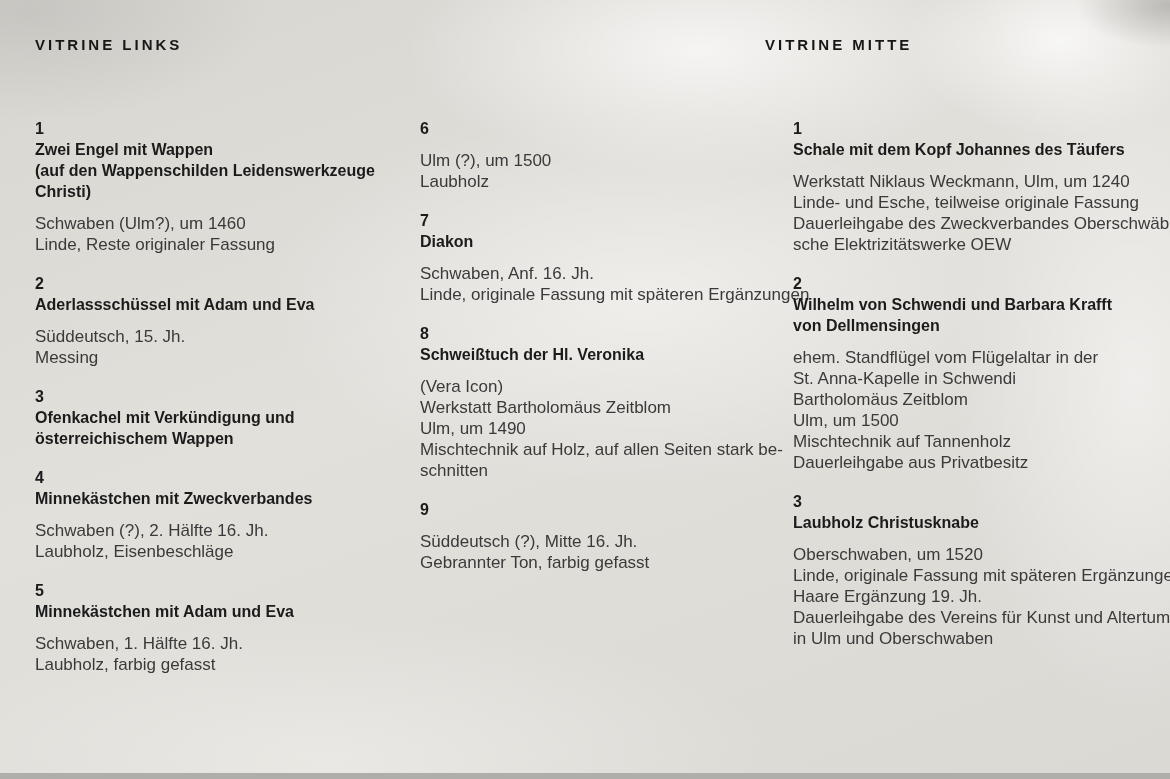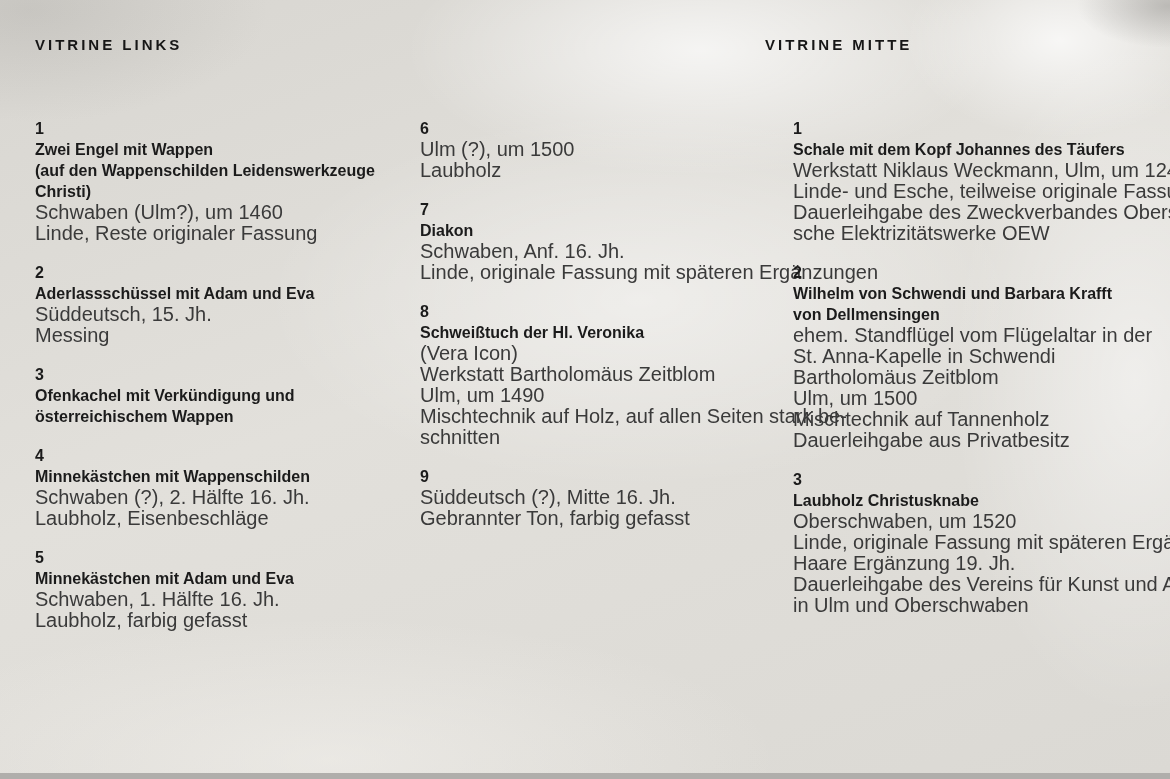--- a/index.html
+++ b/index.html
@@ -49,25 +49,26 @@
     color: #1b1b1b;
   }
   .item .title {
     font-size: 16px;
     line-height: 21px;
     font-weight: 700;
     color: #1b1b1b;
     white-space: pre;
   }
   .item .details {
-    font-size: 20px;
+    font-size: 17px;
     line-height: 21px;
     font-weight: 400;
     color: #3a3a3a;
     white-space: pre;
+    margin-top: 11px;
   }
 </style>
 </head>
 <body>
 
 <div class="panel">
 
   <div class="vitrine-header" style="left:35px">VITRINE LINKS</div>
 
   <div class="vitrine-header" style="left:765px">VITRINE MITTE</div>
@@ -87,21 +88,21 @@
       <div class="details">Süddeutsch, 15. Jh.
 Messing</div>
     </div>
     <div class="item">
       <div class="num">3</div>
       <div class="title">Ofenkachel mit Verkündigung und
 österreichischem Wappen</div>
     </div>
     <div class="item">
       <div class="num">4</div>
-      <div class="title">Minnekästchen mit Wappenschilden</div>
+      <div class="title">Minnekästchen mit Zweckverbandes</div>
       <div class="details">Schwaben (?), 2. Hälfte 16. Jh.
 Laubholz, Eisenbeschläge</div>
     </div>
     <div class="item">
       <div class="num">5</div>
       <div class="title">Minnekästchen mit Adam und Eva</div>
       <div class="details">Schwaben, 1. Hälfte 16. Jh.
 Laubholz, farbig gefasst</div>
     </div>
   </div>

